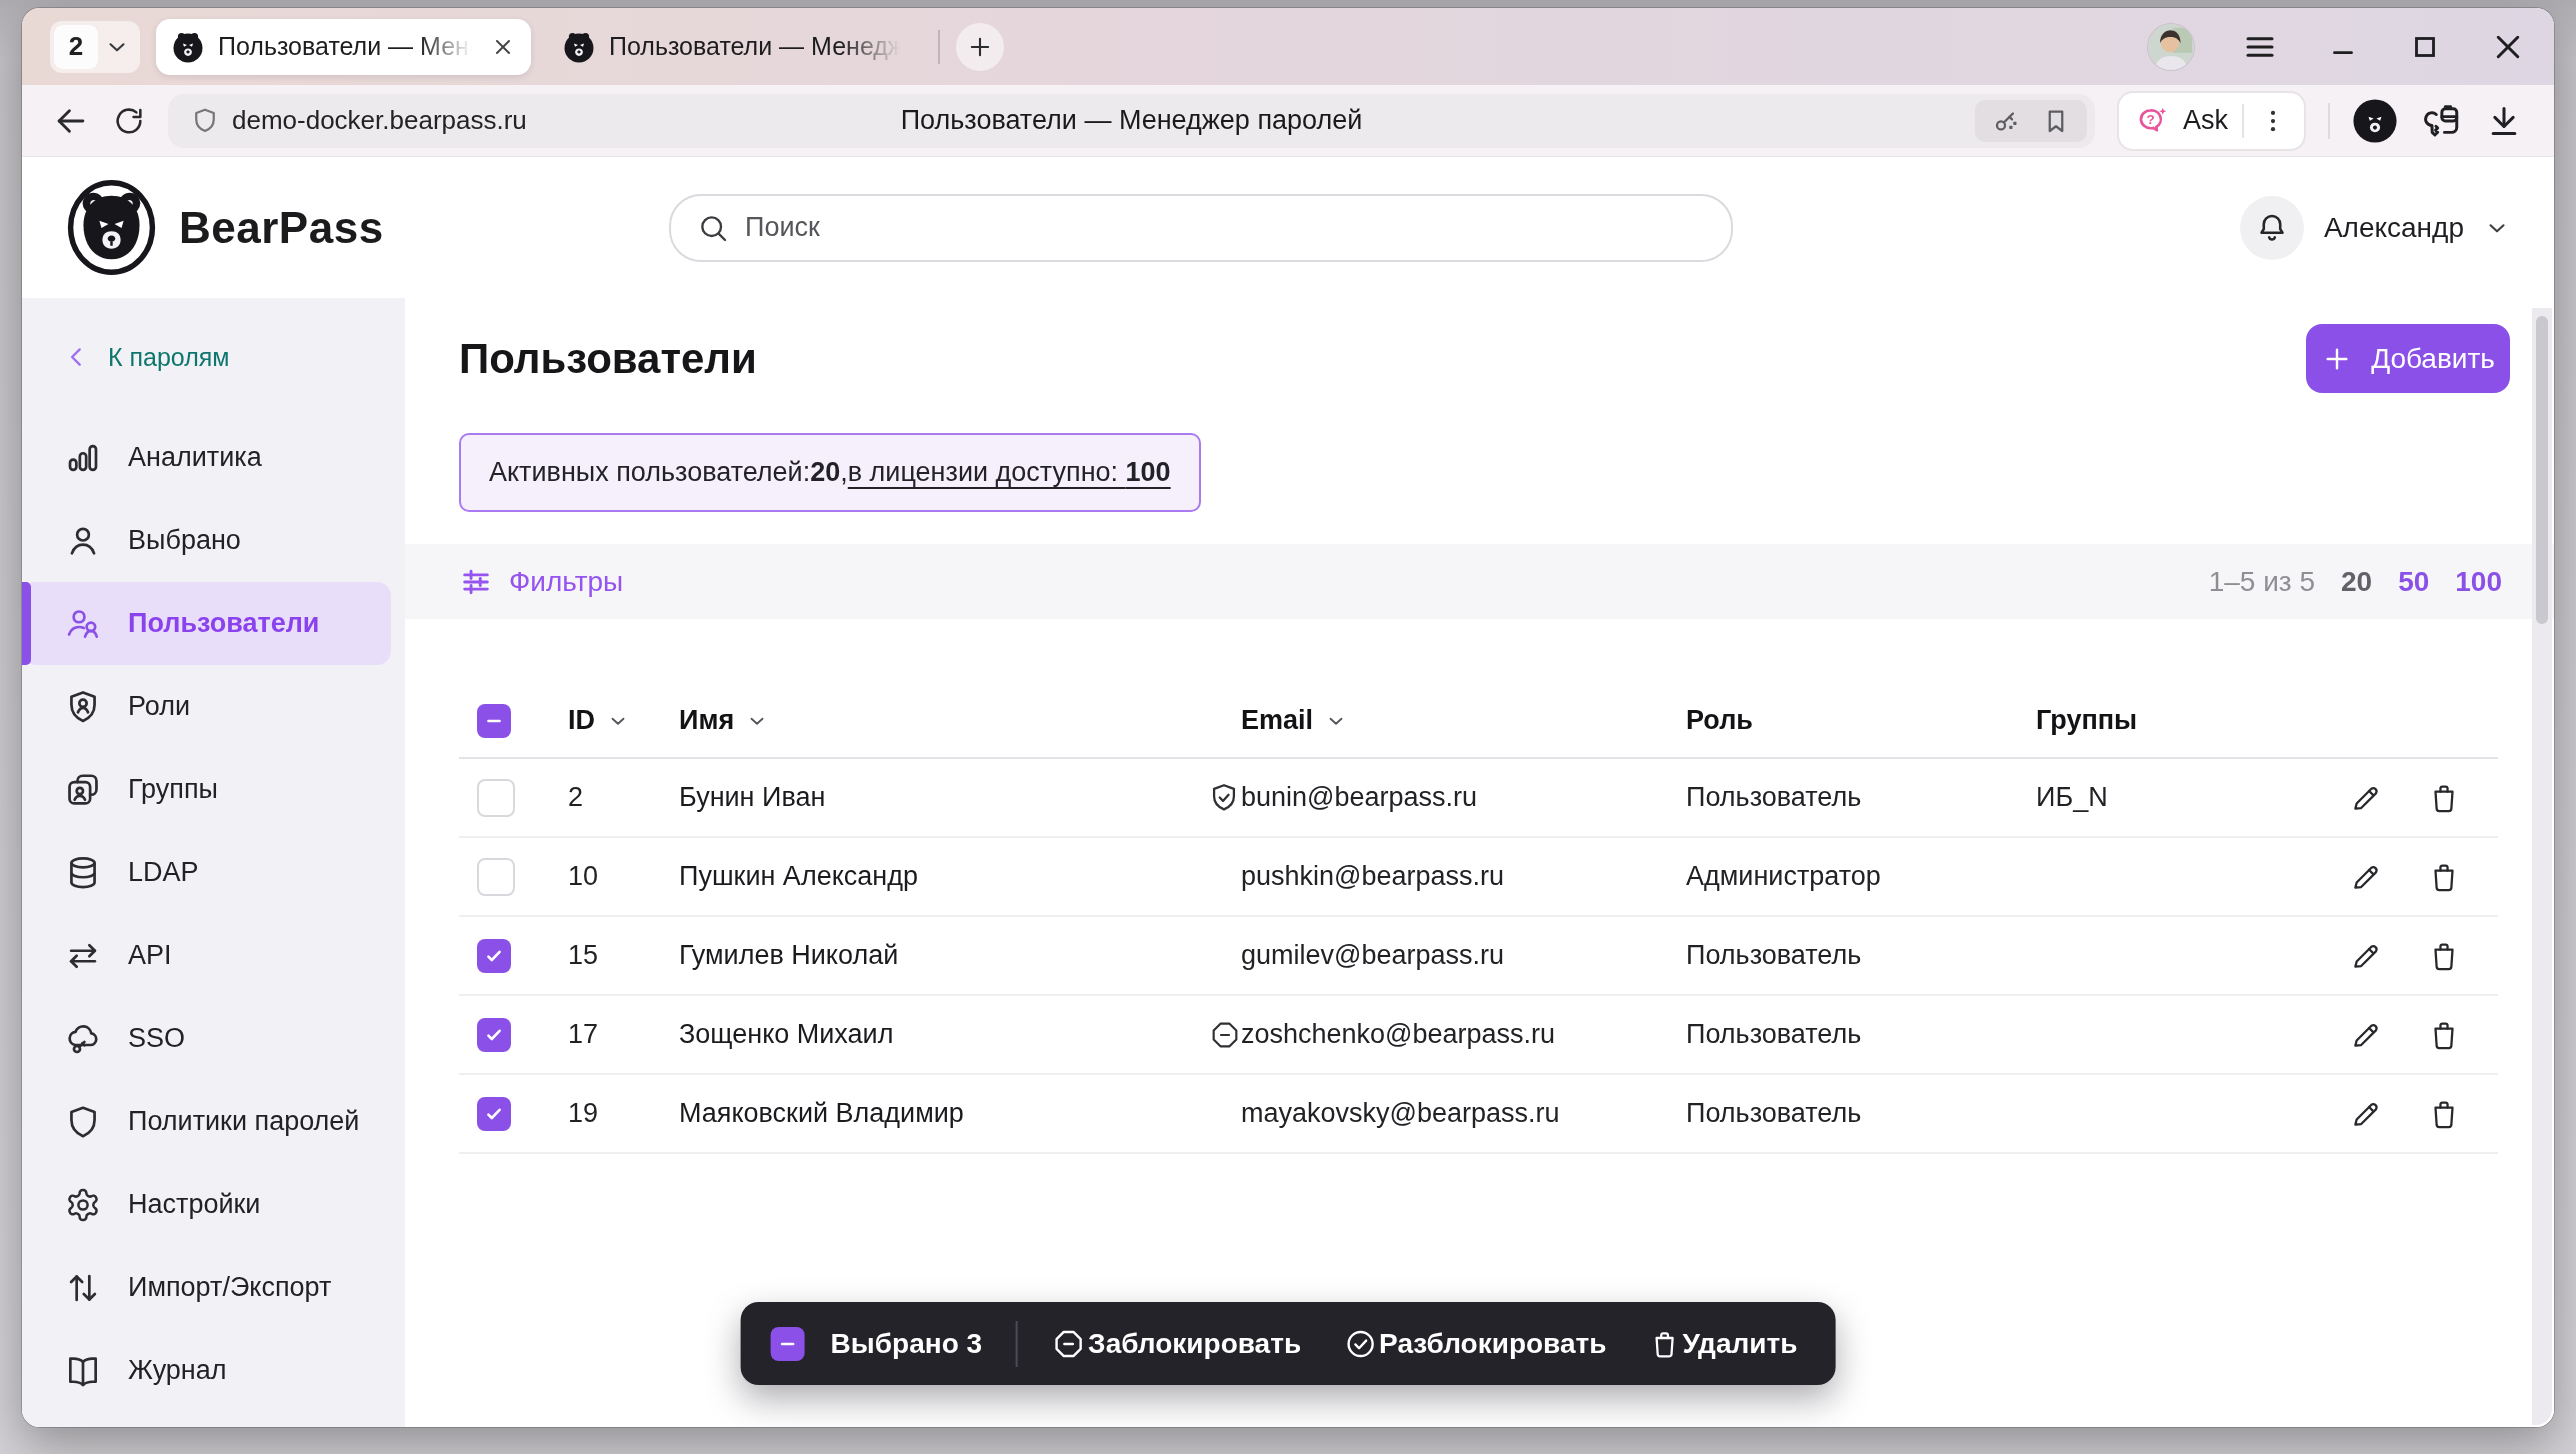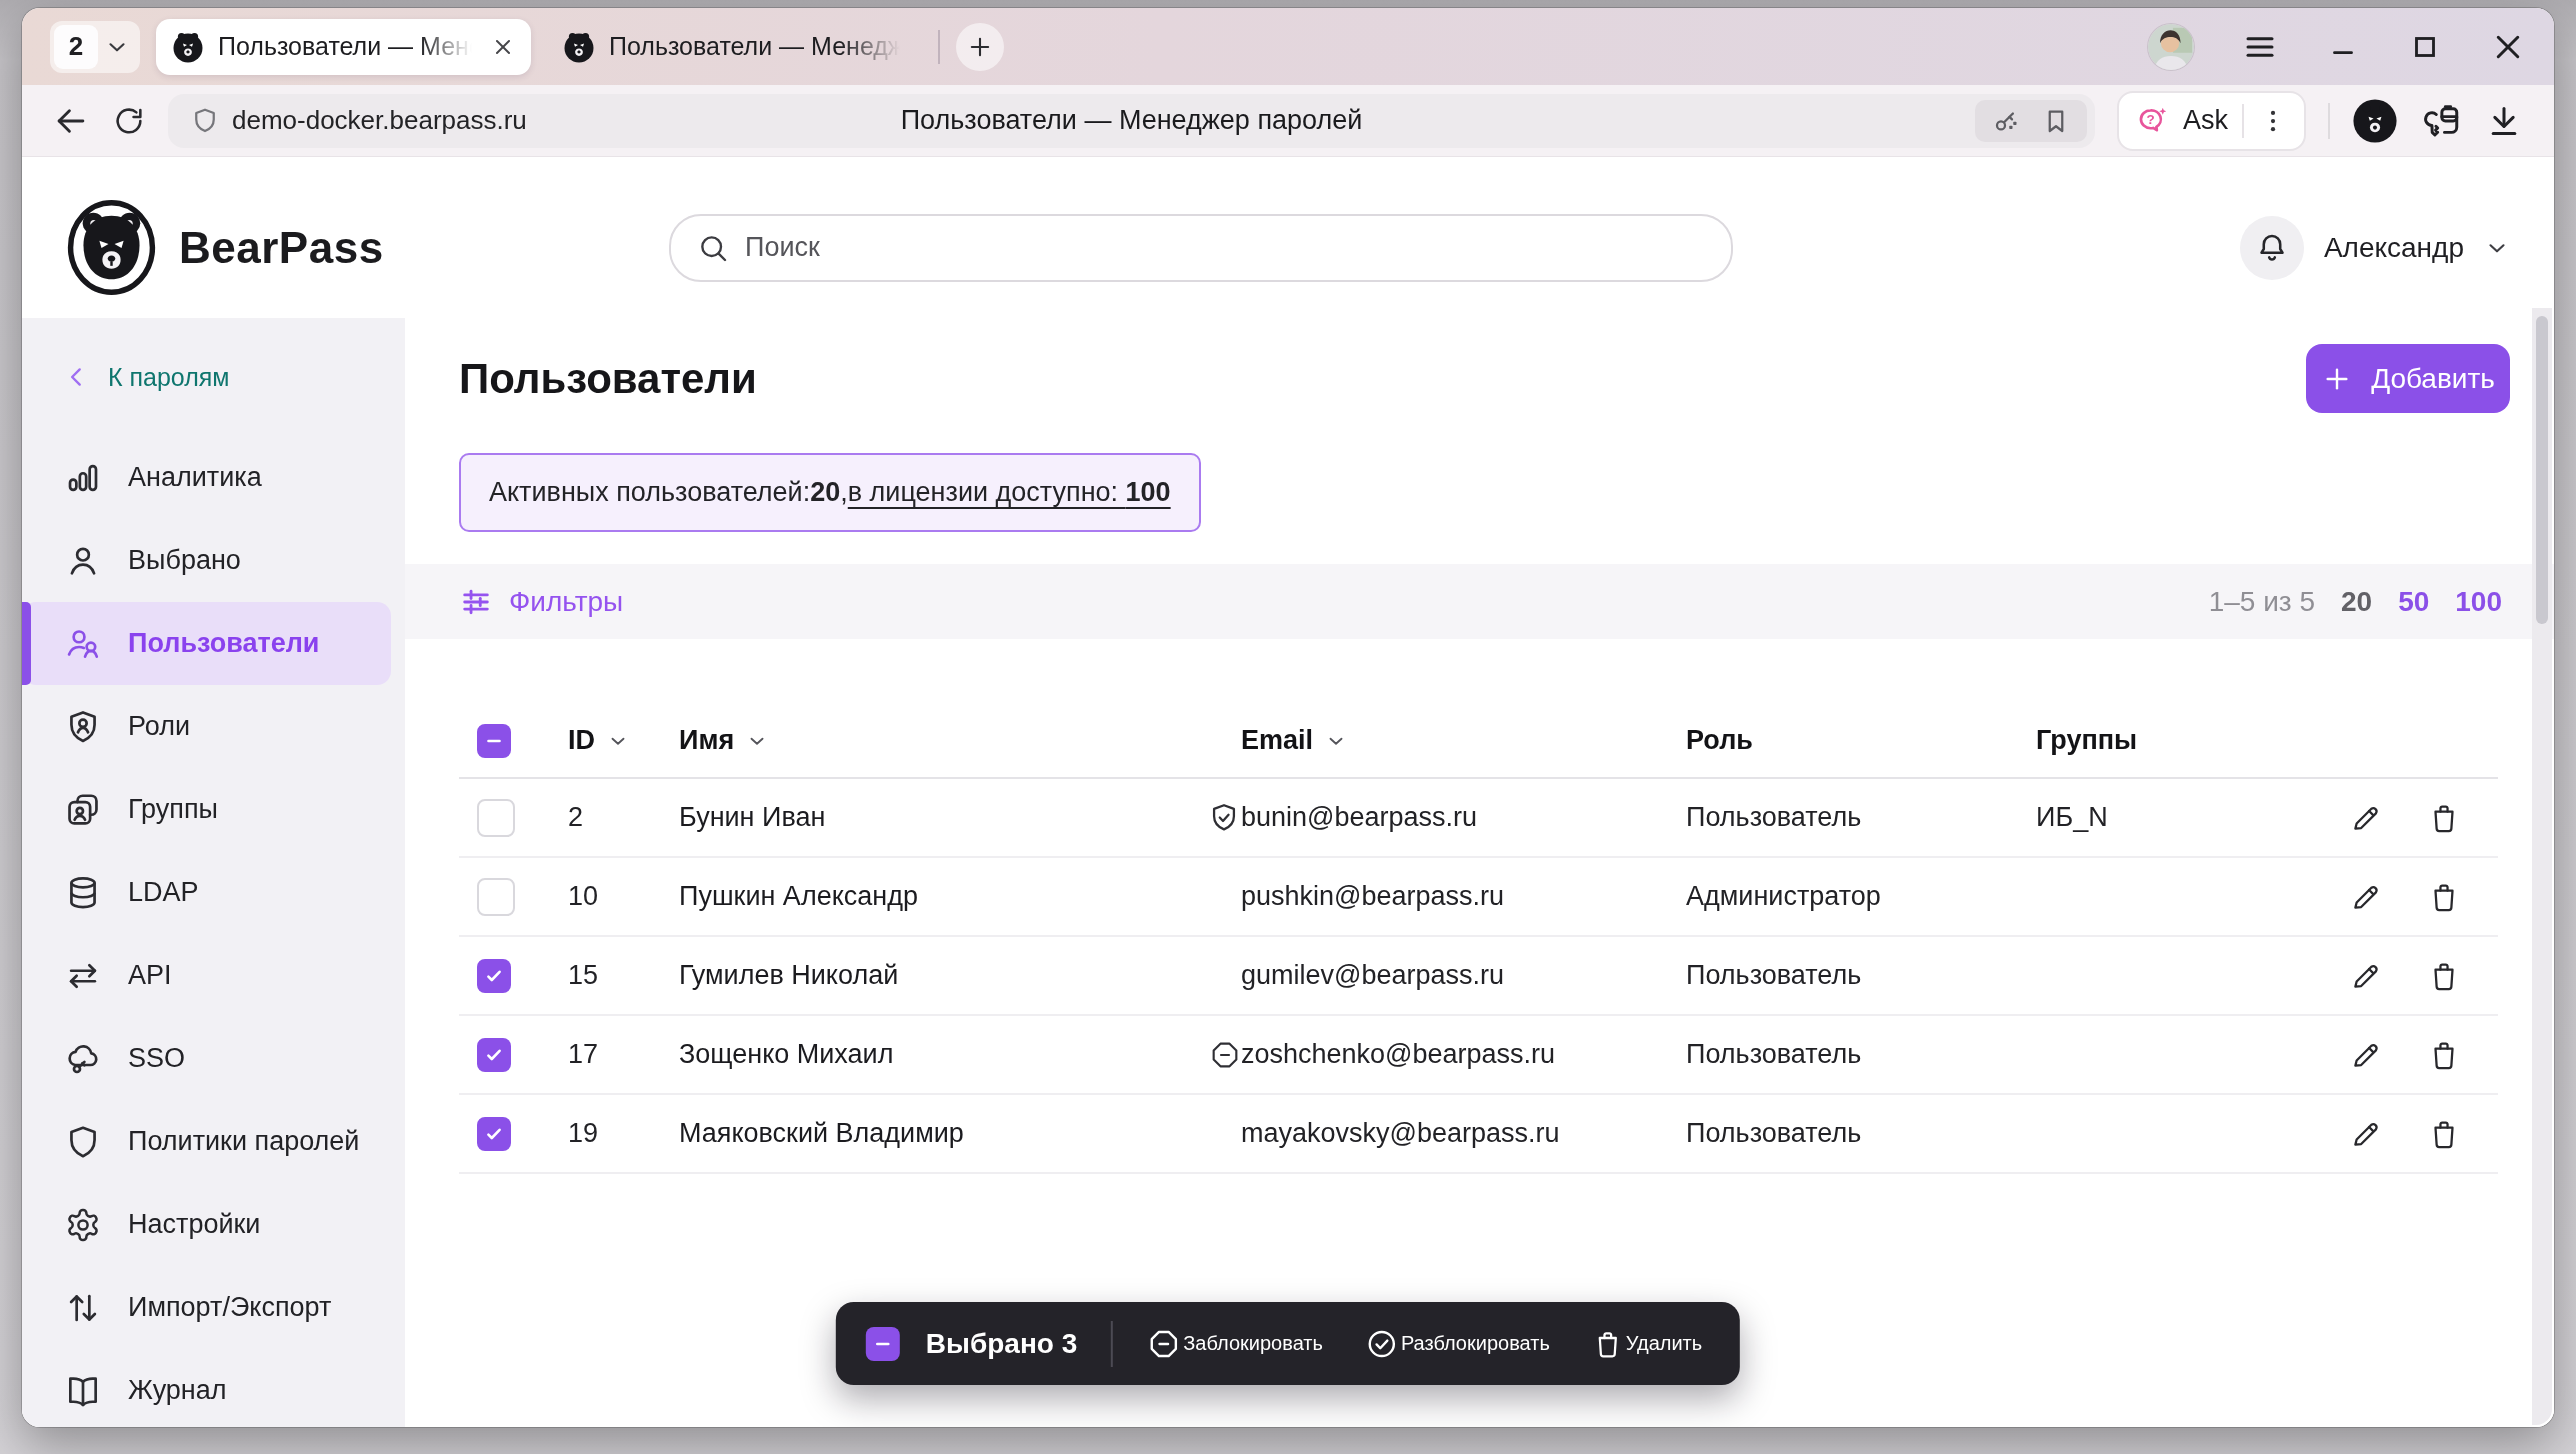--- a/index.html
+++ b/index.html
@@ -41,21 +41,21 @@
   .ab-chip{margin-left:auto;height:42px;background:#e2dee2;border-radius:10px;display:flex;
            align-items:center;gap:20px;padding:0 16px;position:relative;}
   .ask-pill{height:56px;background:#fff;border:2px solid #e7e3e7;border-radius:16px;display:flex;
             align-items:center;gap:14px;padding:0 16px;}
   .ask-pill span{font-size:27px;color:#1d1d20;}
   .ap-div{width:2px;height:34px;background:#e6e2e6;}
   .tb-div{width:2px;height:36px;background:rgba(0,0,0,.09);}
 
   
   .app{flex:1;display:flex;flex-direction:column;background:#fff;position:relative;min-height:0;}
-  .app-header{height:141px;flex:0 0 141px;display:flex;align-items:center;padding:0 44px;position:relative;margin-top:20px;}
+  .app-header{height:141px;flex:0 0 141px;display:flex;align-items:center;padding:0 44px;position:relative;}
   .brand{display:flex;align-items:center;gap:22px;}
   .brand span{font-size:44px;font-weight:700;color:#1b1b1e;letter-spacing:0.5px;}
   .search{position:absolute;left:647px;top:50%;transform:translateY(-50%);width:1008px;height:64px;
           border:2px solid #dcd9de;border-radius:32px;display:flex;align-items:center;gap:16px;
           padding:0 26px;background:#fff;}
   .search .ph{font-size:27px;color:#55555a;}
   .hdr-right{margin-left:auto;display:flex;align-items:center;gap:20px;}
   .bell-wrap{width:64px;height:64px;border-radius:50%;background:#f0eff2;display:flex;
              align-items:center;justify-content:center;}
   .uname{font-size:28px;color:#1f1f23;}
@@ -109,21 +109,21 @@
   .cb.unchecked{background:#fff;border:2px solid #d9d8dd;}
   .cb.checked,.cb.indeterminate{background:#8b50e8;}
   .icon-btn{display:flex;}
 
   
   .action-bar{position:absolute;left:50%;transform:translateX(-50%);bottom:42px;height:83px;
               background:#242329;border-radius:18px;display:flex;align-items:center;gap:26px;
               padding:0 30px;color:#fff;box-shadow:0 14px 34px rgba(20,15,30,.35);}
   .ab-label{font-size:28px;font-weight:700;white-space:nowrap;margin-right:8px;}
   .ab-div{width:2px;height:46px;background:#4c4b54;}
-  .ab-btn{display:flex;align-items:center;gap:2px;font-size:20px;white-space:nowrap;padding:0 8px;}
+  .ab-btn{display:flex;align-items:center;gap:2px;font-size:28px;white-space:nowrap;padding:0 8px;font-weight:bold;}
 
   
   .scrollbar{position:absolute;top:151px;right:2px;bottom:2px;width:20px;background:#eceaee;border-radius:0 0 16px 0;}
   .scrollbar .thumb{position:absolute;top:8px;left:4px;width:12px;height:308px;border-radius:6px;background:#c9c8cf;}
 </style>
 </head>
 <body>
 
 <div class="desktop">
 <div class="window">

